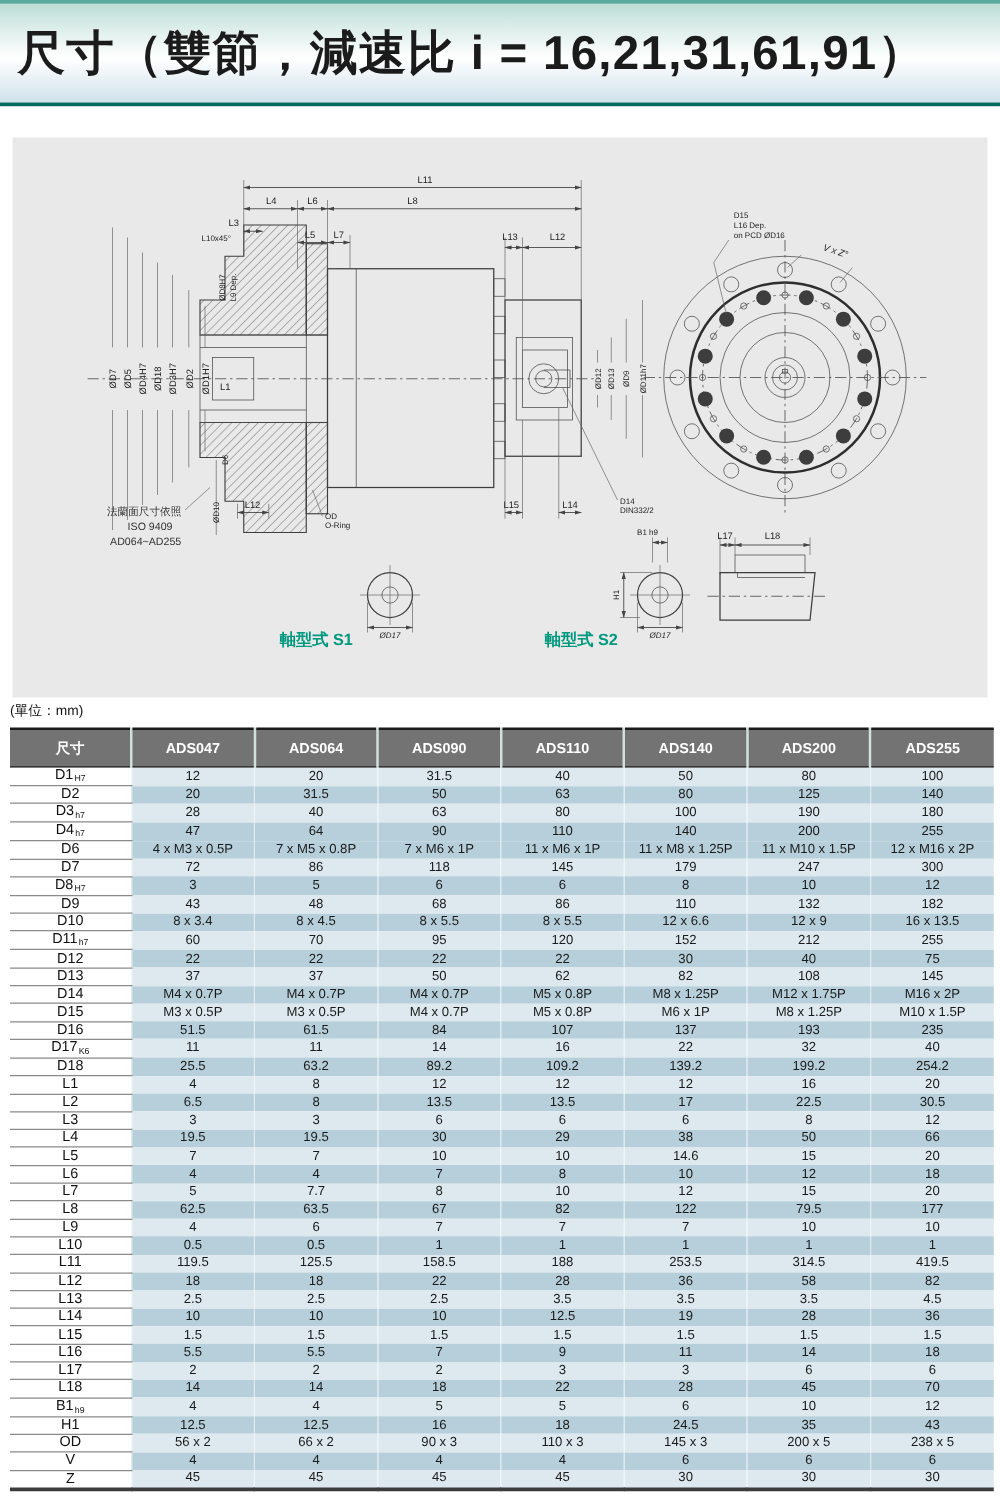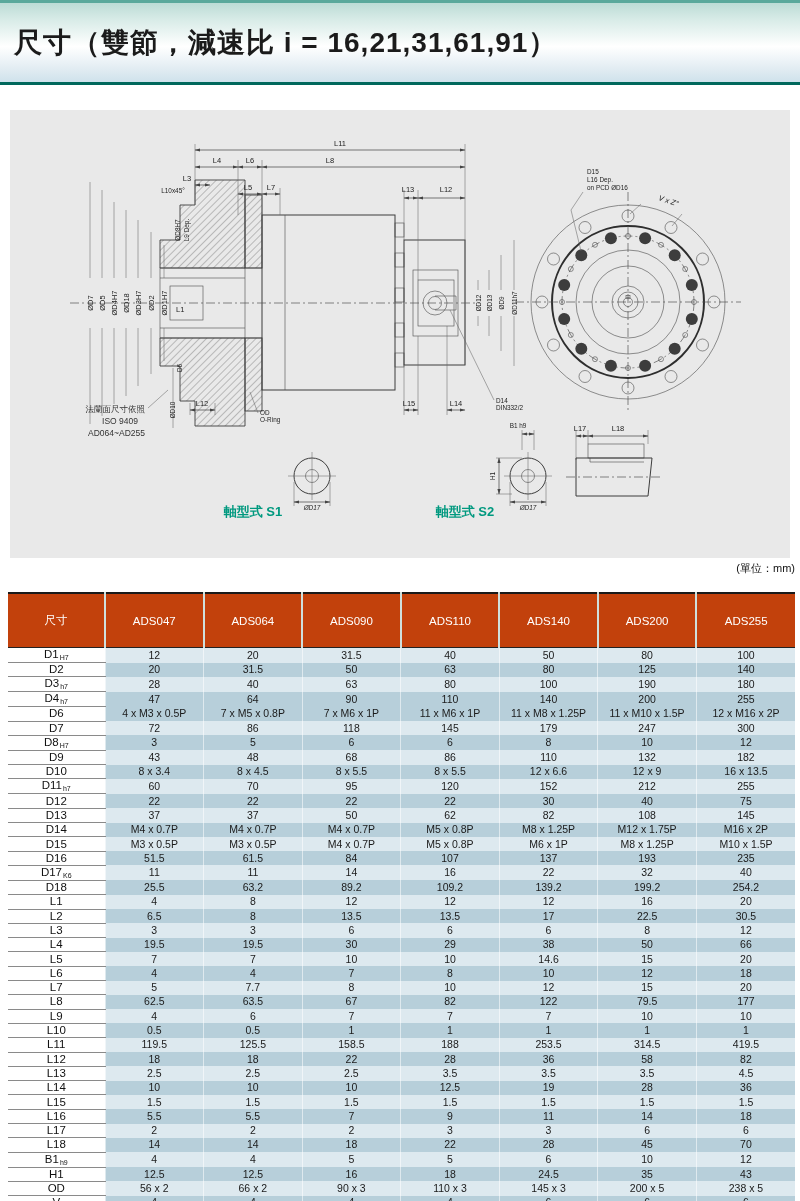--- a/index.html
+++ b/index.html
@@ -7,47 +7,47 @@
 
   
   .page-header{
     height:79px;
     border-top:3px solid #5aa99c;
     border-bottom:3px solid #00685c;
     background:linear-gradient(180deg,#bcdcd6 0%,#d9ece8 22%,#ffffff 55%,#e3edf3 82%,#cfe2ec 100%);
     display:flex;align-items:center;
   }
   .page-title{
-    font-size:28px;font-weight:bold;color:#1b1b1b;
+    font-size:38px;font-weight:bold;color:#1b1b1b;
     letter-spacing:1px;padding-left:14px;white-space:nowrap;
   }
 
   
   .drawing-wrap{margin:25px 10px 0 10px;width:780px;height:448px;background:#e9e9e9;}
   svg text{font-family:"Liberation Sans",sans-serif;}
   .lbl{font-size:7.5px;fill:#222;}
   .lbl2{font-size:6.4px;fill:#222;}
   .note{font-size:8.5px;fill:#333;}
   .teal-lbl{font-size:13px;font-weight:bold;fill:#00997f;}
   .outline{fill:none;stroke:#3d3d3d;stroke-width:1;}
   .thin{fill:none;stroke:#4a4a4a;stroke-width:0.6;}
   .hatched{fill:url(#h);stroke:#3d3d3d;stroke-width:0.9;}
   .center{stroke:#555;stroke-width:0.7;stroke-dasharray:9 3 2 3;fill:none;}
   .dim{stroke:#444;stroke-width:0.7;marker-start:url(#a1);marker-end:url(#a1);}
   .ext{stroke:#666;stroke-width:0.55;fill:none;}
 
   
-  .units-row{width:787px;margin:3px 5px 16px 8px;text-align:right;font-size:11px;color:#111;}
+  .units-row{width:787px;margin:3px 5px 6px 8px;text-align:left;font-size:11px;color:#111;}
 
   
   table.dims{border-collapse:collapse;table-layout:fixed;width:787px;margin:0 0 0 8px;border-top:2px solid #1a1a1a;border-bottom:3px solid #3c3c3c;}
   table.dims col.c0{width:97px;}
   table.dims thead th{
-    background:#c2410c;color:#fff;font-size:11.5px;font-weight:normal;
-    height:21px;padding:16px;border-left:2px solid #cfe0dd;border-bottom:1.5px solid #222;
+    background:#737373;color:#fff;font-size:11.5px;font-weight:bold;
+    height:21px;padding:4px;border-left:2px solid #cfe0dd;border-bottom:1.5px solid #222;
   }
   table.dims thead th:first-child{border-left:none;}
   table.dims tbody th{
     background:#fff;font-weight:normal;font-size:11.5px;color:#111;
     border-bottom:1px solid #8a8a8a;padding:0;text-align:center;height:13.3px;line-height:13px;
   }
   table.dims tbody td{
     font-size:10.5px;color:#1a1a1a;text-align:center;padding:0;height:13.3px;line-height:13px;
     border-left:1px solid rgba(255,255,255,.55);
   }

